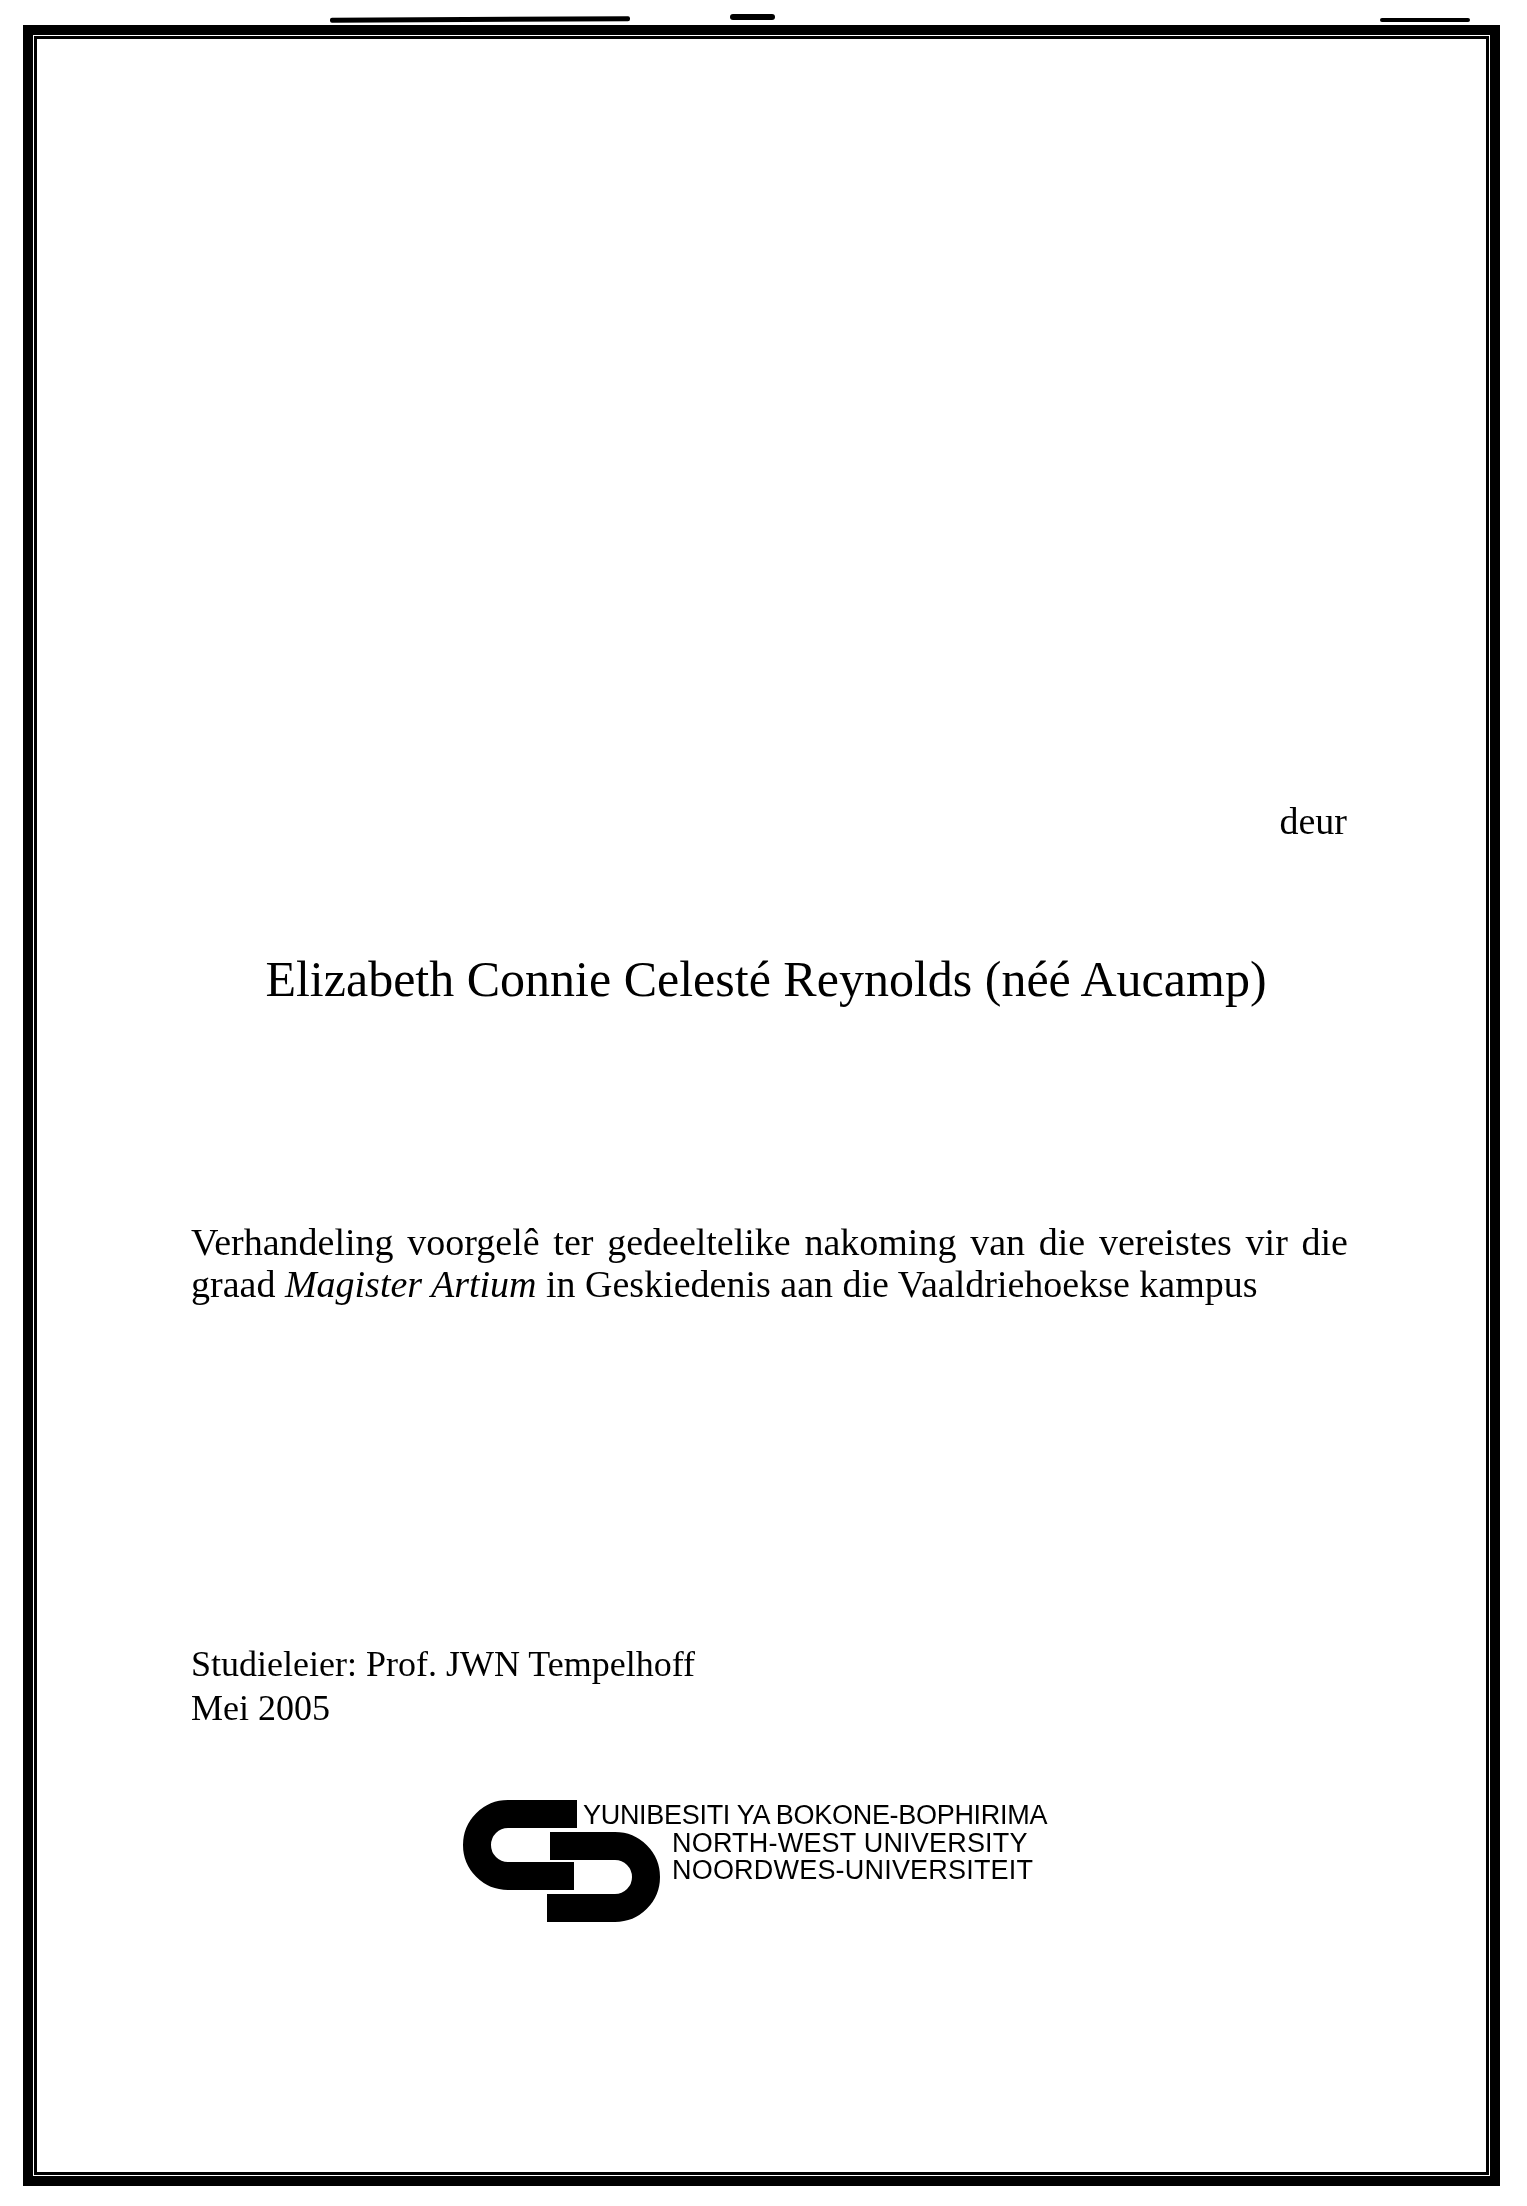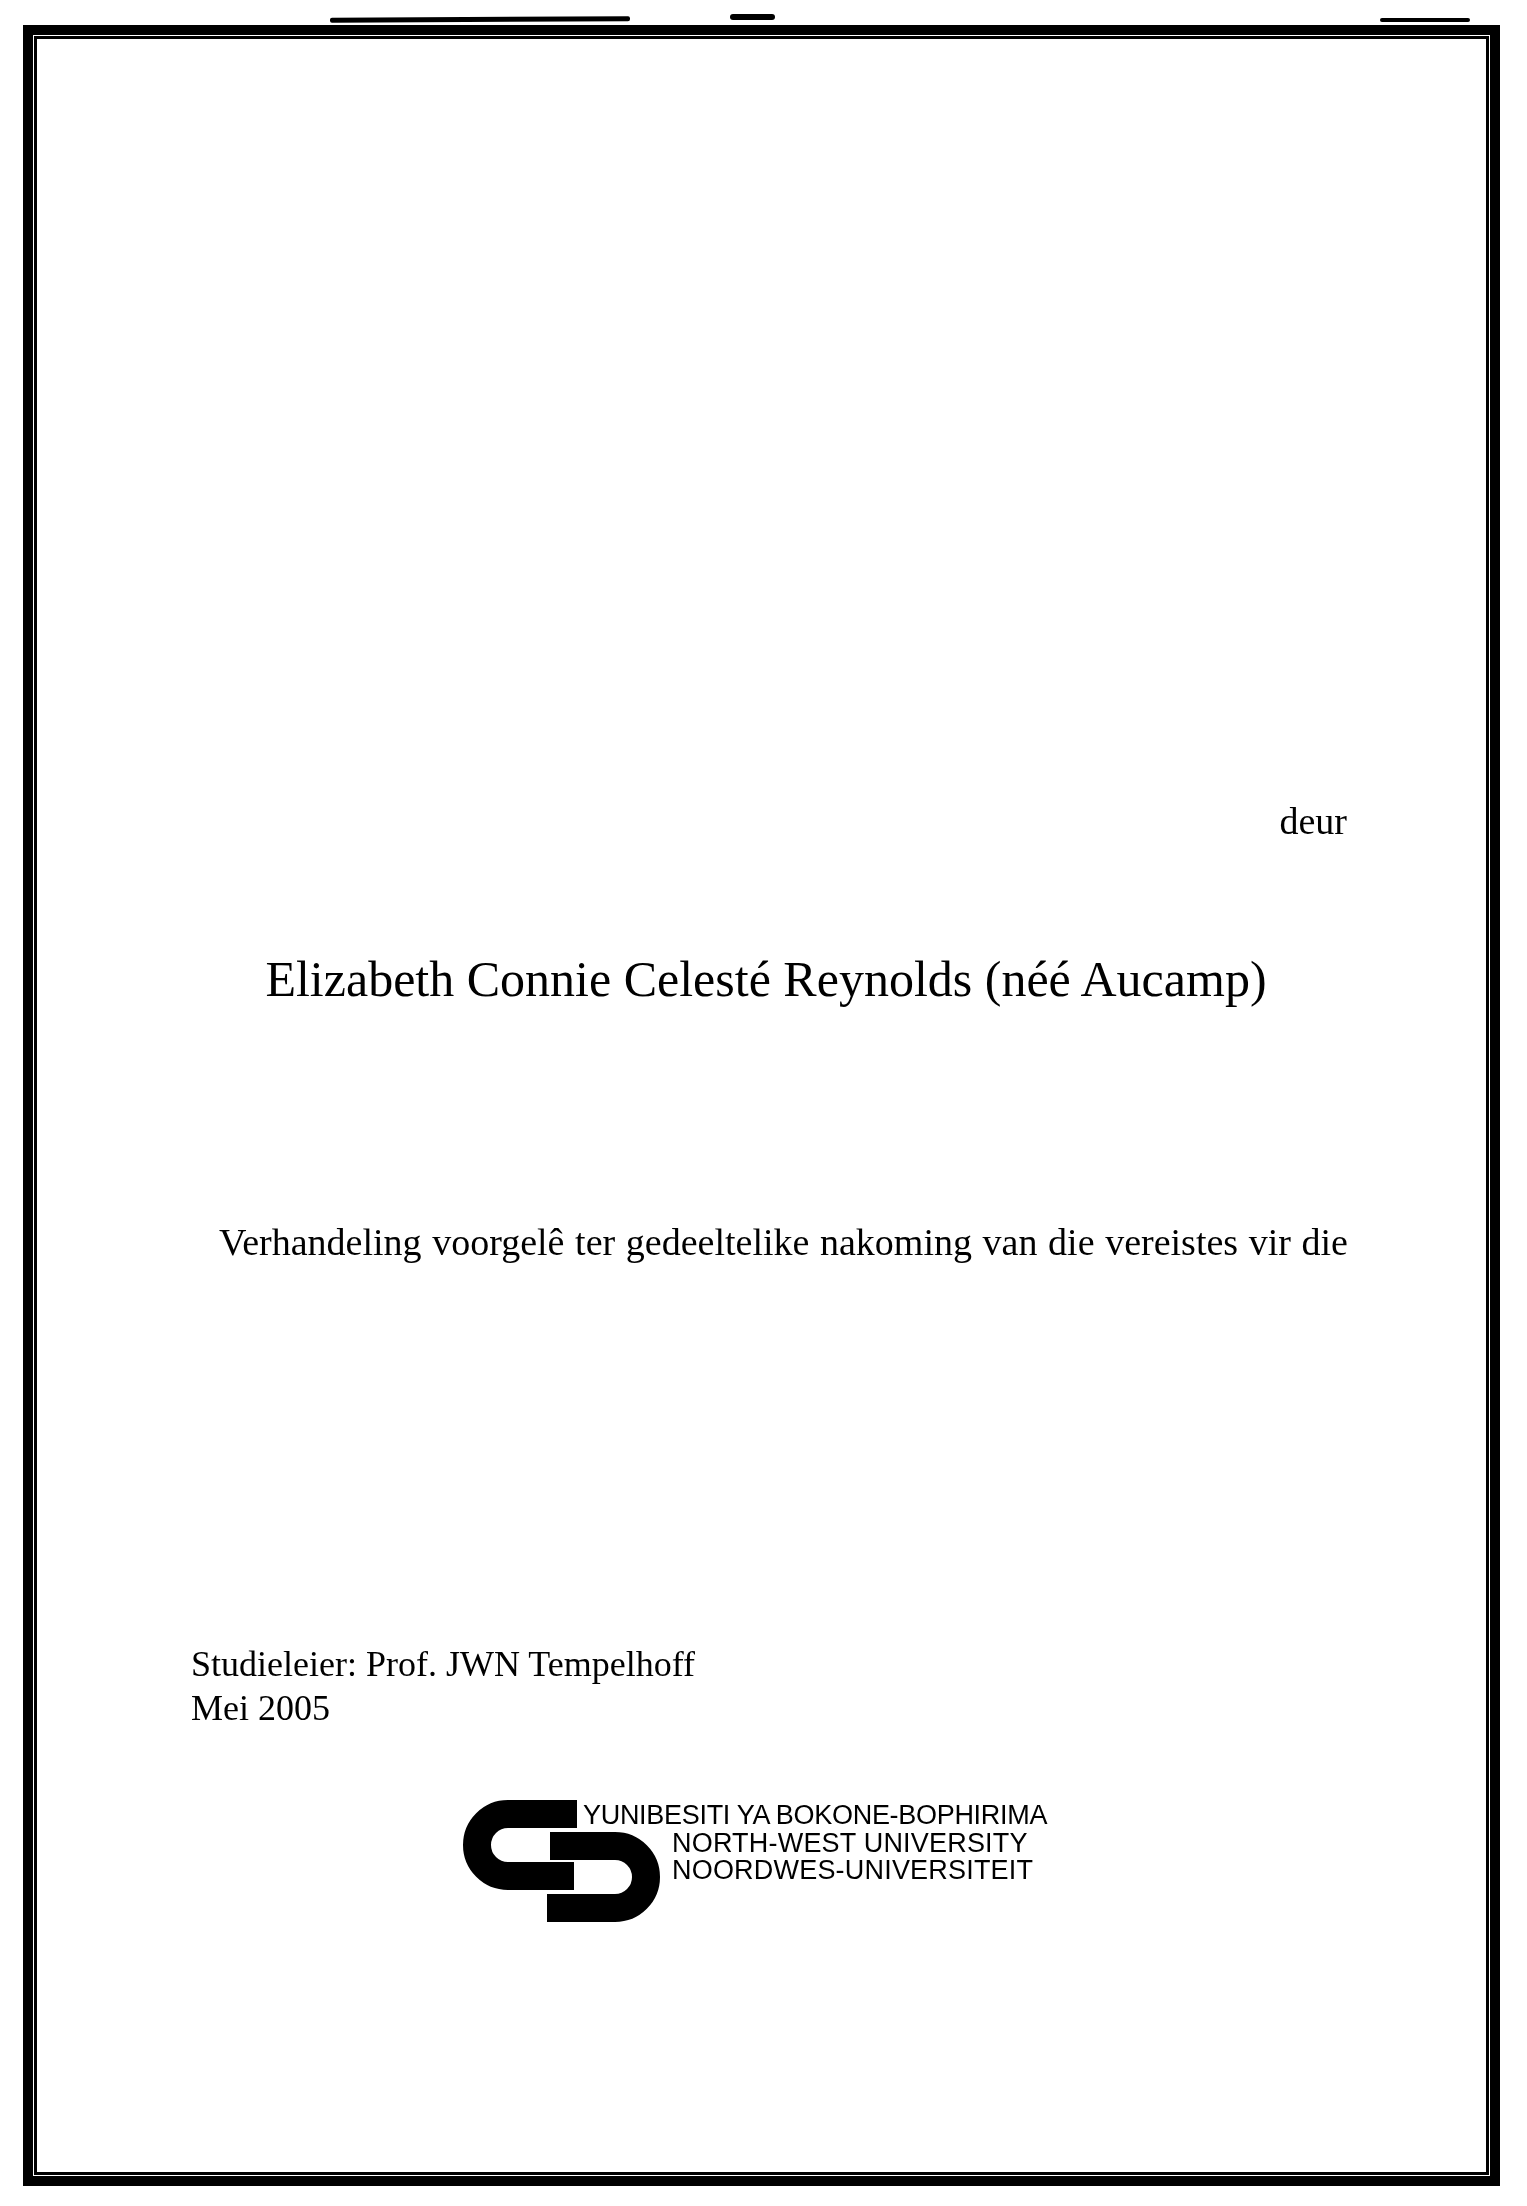--- a/index.html
+++ b/index.html
@@ -71,21 +71,20 @@
     left: 191px;
     top: 1221px;
     width: 1157px;
     font-size: 38px;
     line-height: 42px;
   }
   .statement-justified {
     text-align: justify;
     text-align-last: justify;
     text-justify: inter-word;
-    margin-left: 28px;
   }
   .supervisor-block {
     position: absolute;
     left: 191px;
     top: 1642px;
     width: 1157px;
     font-size: 36px;
     line-height: 44px;
   }
   .logo {
@@ -131,20 +130,21 @@
 
 <div class="title-block">
 </div>
 
 <div class="byline">deur</div>
 
 <div class="author-line">Elizabeth Connie Celesté Reynolds (néé Aucamp)</div>
 
 <div class="statement-block">
   <div class="statement-justified">Verhandeling voorgelê ter gedeeltelike nakoming van die vereistes vir die</div>
+  <div><span>graad </span><em>Magister Artium</em><span> in Geskiedenis aan die Vaaldriehoekse kampus</span></div>
 </div>
 
 <div class="supervisor-block">
   <div>Studieleier: Prof. JWN Tempelhoff</div>
   <div>Mei 2005</div>
 </div>
 
 <div class="logo">
   <svg class="logo-mark" viewBox="0 0 198 130" xmlns="http://www.w3.org/2000/svg" aria-hidden="true">
     <path d="M 114,16 H 45 A 31 31 0 0 0 45,78 H 111" fill="none" stroke="#000" stroke-width="28" stroke-linecap="butt"></path>

